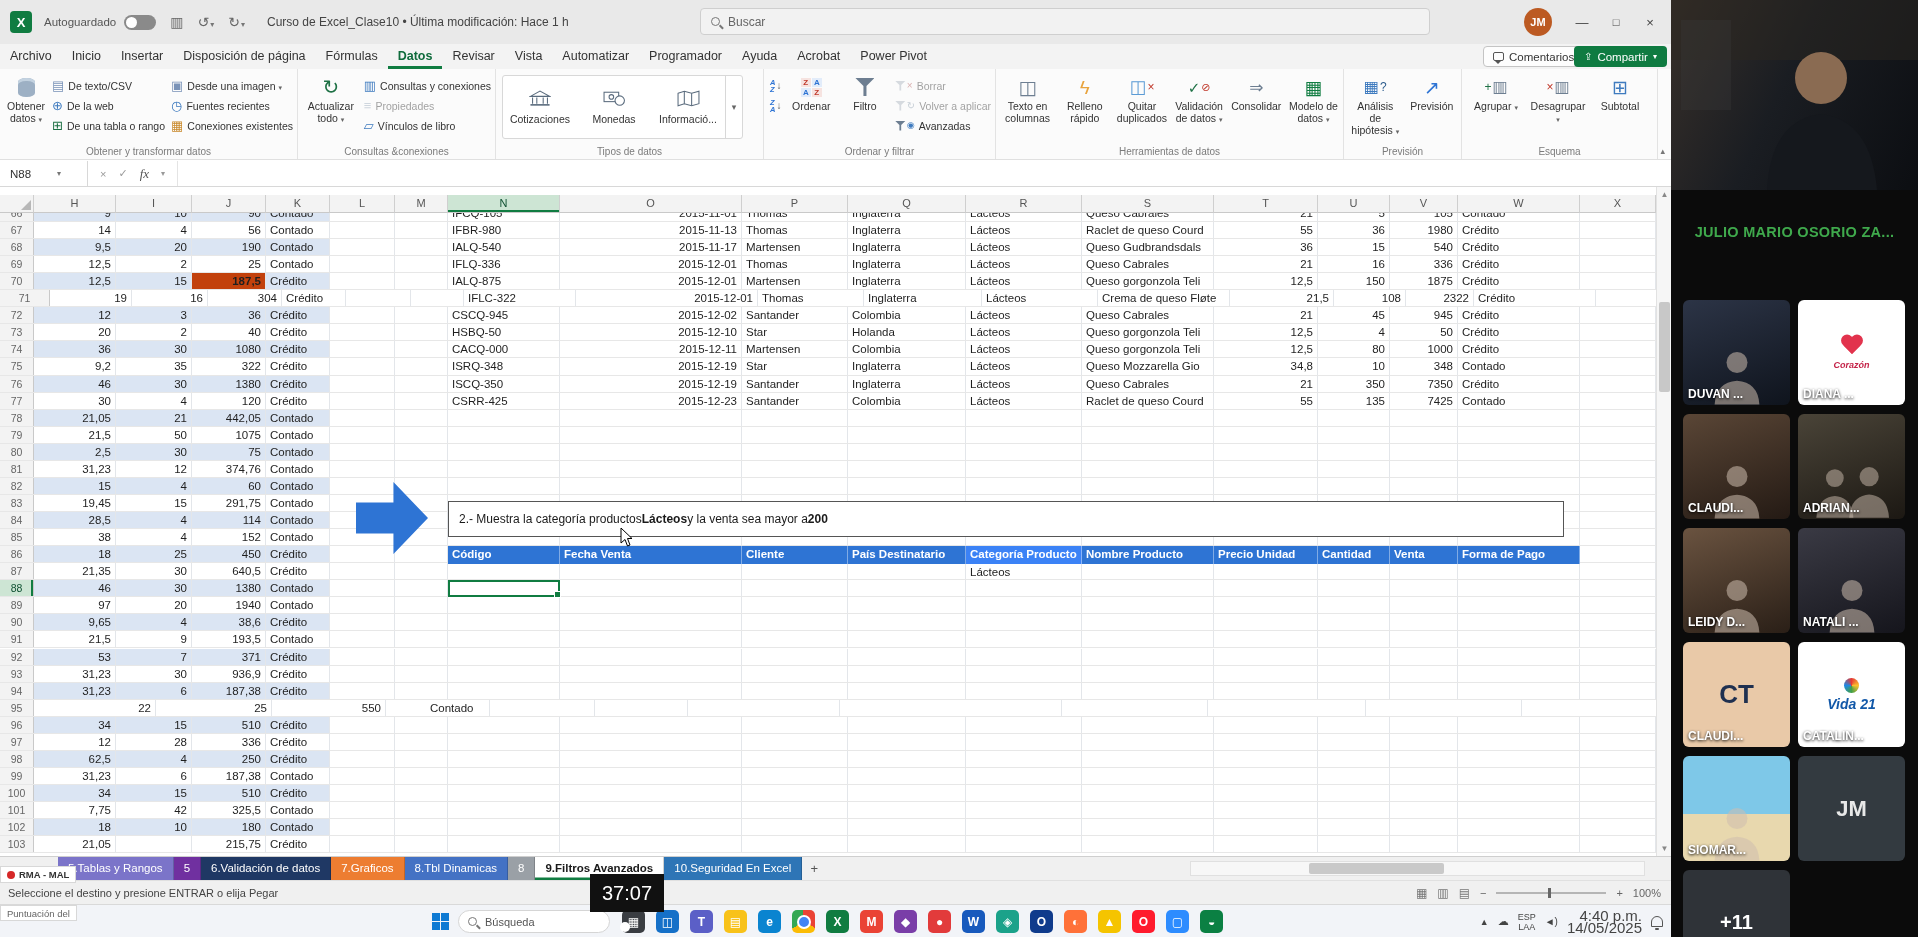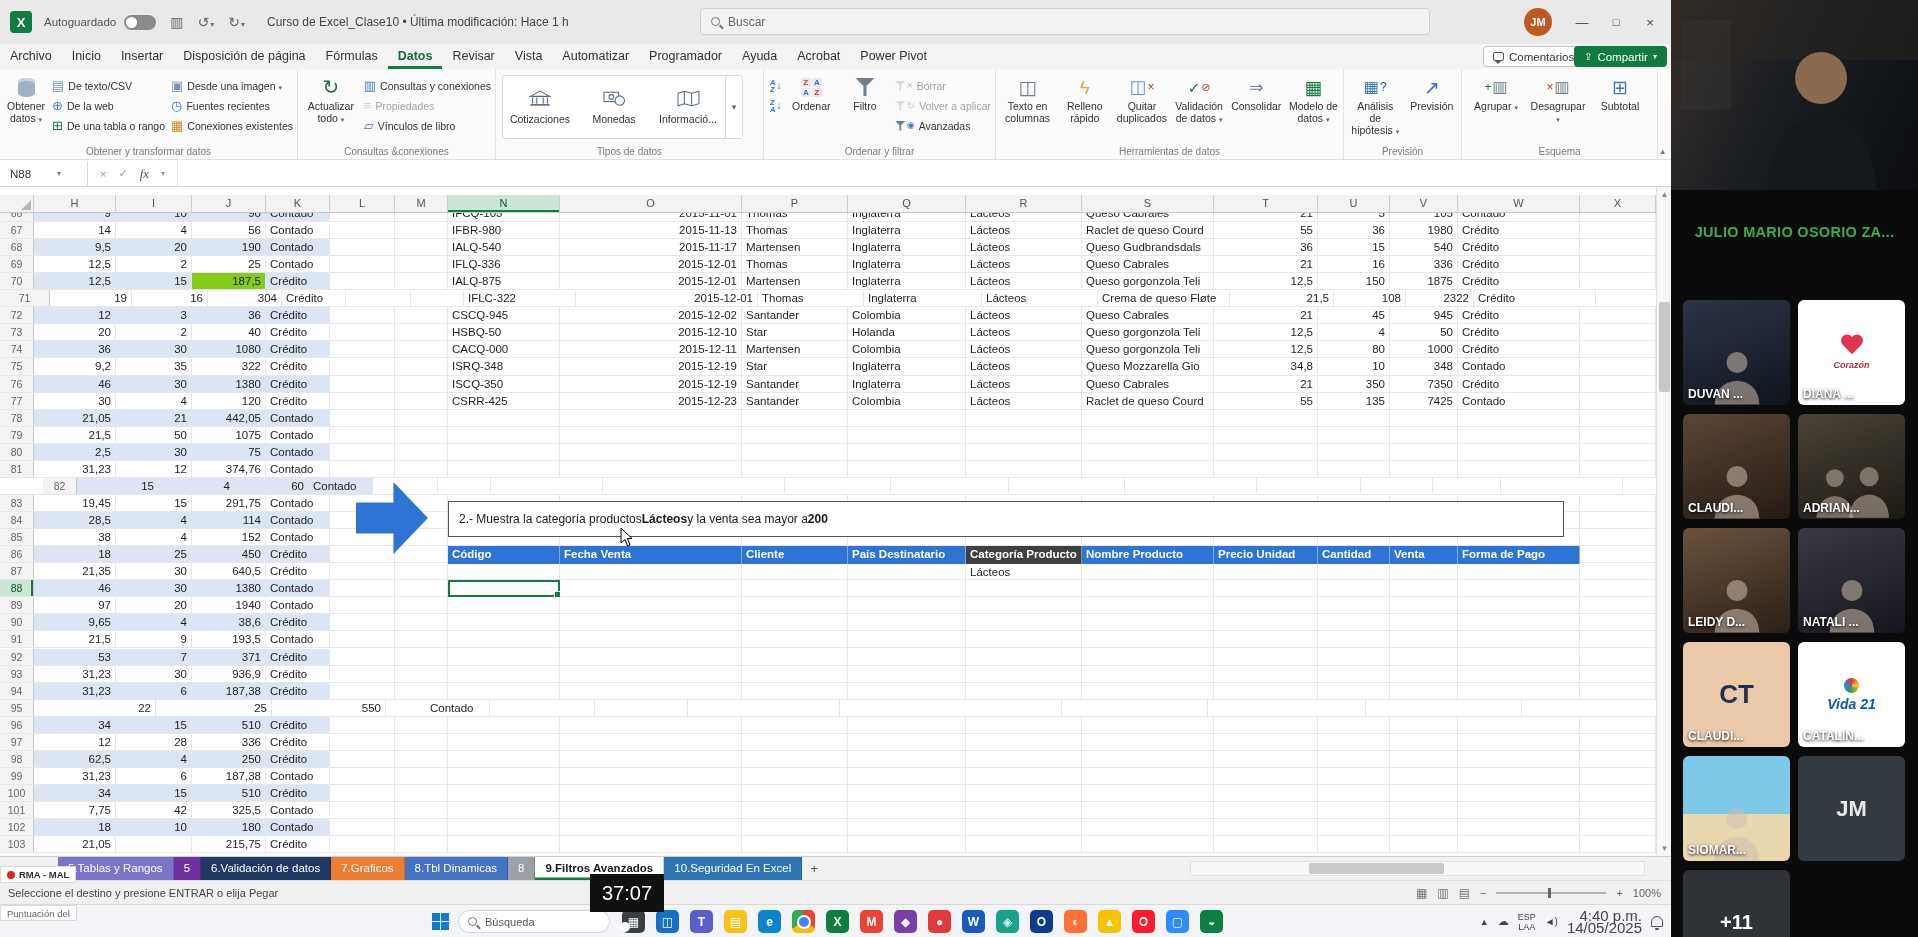--- a/index.html
+++ b/index.html
@@ -498,21 +498,21 @@
         <span>2.- Muestra la categoría productos </span>
           <b>Lácteos</b>
           <span> y la venta sea mayor a  </span>
           <b>200</b>
       </div>
       <div id="tblheader" style="left: 448px; top: 359px; height: 17.5px;">
           <div class="thcell" style="width: 112px; background: rgb(46, 116, 212);">Código</div>
           <div class="thcell" style="width: 182px; background: rgb(46, 116, 212);">Fecha Venta</div>
           <div class="thcell" style="width: 106px; background: rgb(46, 116, 212);">Cliente</div>
           <div class="thcell" style="width: 118px; background: rgb(46, 116, 212);">País Destinatario</div>
-          <div class="thcell" style="width: 116px; background: #404040;">Categoría Producto</div>
+          <div class="thcell" style="width: 116px; background: #3b82f6;">Categoría Producto</div>
           <div class="thcell" style="width: 132px; background: rgb(46, 116, 212);">Nombre Producto</div>
           <div class="thcell" style="width: 104px; background: rgb(46, 116, 212);">Precio Unidad</div>
           <div class="thcell" style="width: 72px; background: rgb(46, 116, 212);">Cantidad</div>
           <div class="thcell" style="width: 68px; background: rgb(46, 116, 212);">Venta</div>
           <div class="thcell" style="width: 122px; background: rgb(46, 116, 212);">Forma de Pago</div>
         </div>
       <div id="criteria-cell" style="left: 966px; top: 376.5px; width: 116px;">Lácteos</div>
       <div id="selcell" style="left: 448px; top: 393px; width: 112px; height: 17px;"></div>
       <svg id="cursor" width="14" height="21" viewBox="0 0 14 21" style="left: 620px; top: 340px;">
         <polygon points="1,1 1,16 5,12.5 7.5,19 10,18 7.5,11.5 12,11.5" fill="#fff" stroke="#000" stroke-width="1"></polygon>
@@ -614,21 +614,21 @@
           <div class="gcell num" style="width: 104px;">21</div>
           <div class="gcell num" style="width: 72px;">16</div>
           <div class="gcell num" style="width: 68px;">336</div>
           <div class="gcell" style="width: 122px;">Crédito</div>
           <div class="gcell" style="width: 76px;"></div>
         </div>
         <div class="grow" style="top: 86.18px; height: 17.06px; width: 1656px;">
           <div class="gut" style="width: 34px;">70</div>
           <div class="gcell num" style="width: 82px; background: rgb(219, 229, 243);">12,5</div>
           <div class="gcell num" style="width: 76px; background: rgb(219, 229, 243);">15</div>
-          <div class="gcell num" style="width: 74px; background: #84cc16;">187,5</div>
+          <div class="gcell num" style="width: 74px; background: #c2410c; font-weight: bold;">187,5</div>
           <div class="gcell" style="width: 64px; background: rgb(219, 229, 243);">Crédito</div>
           <div class="gcell" style="width: 65px;"></div>
           <div class="gcell" style="width: 53px;"></div>
           <div class="gcell" style="width: 112px;">IALQ-875</div>
           <div class="gcell num" style="width: 182px;">2015-12-01</div>
           <div class="gcell" style="width: 106px;">Martensen</div>
           <div class="gcell" style="width: 118px;">Inglaterra</div>
           <div class="gcell" style="width: 116px;">Lácteos</div>
           <div class="gcell" style="width: 132px;">Queso gorgonzola Teli</div>
           <div class="gcell num" style="width: 104px;">12,5</div>
@@ -850,21 +850,21 @@
           <div class="gcell" style="width: 106px;"></div>
           <div class="gcell" style="width: 118px;"></div>
           <div class="gcell" style="width: 116px;"></div>
           <div class="gcell" style="width: 132px;"></div>
           <div class="gcell num" style="width: 104px;"></div>
           <div class="gcell num" style="width: 72px;"></div>
           <div class="gcell num" style="width: 68px;"></div>
           <div class="gcell" style="width: 122px;"></div>
           <div class="gcell" style="width: 76px;"></div>
         </div>
-        <div class="grow" style="top: 290.9px; height: 17.06px; width: 1656px; padding-left: 43px;">
+        <div class="grow" style="top: 290.9px; height: 17.06px; width: 1656px;">
           <div class="gut" style="width: 34px;">82</div>
           <div class="gcell num" style="width: 82px; background: rgb(219, 229, 243);">15</div>
           <div class="gcell num" style="width: 76px; background: rgb(219, 229, 243);">4</div>
           <div class="gcell num" style="width: 74px; background: rgb(219, 229, 243);">60</div>
           <div class="gcell" style="width: 64px; background: rgb(219, 229, 243);">Contado</div>
           <div class="gcell" style="width: 65px;"></div>
           <div class="gcell" style="width: 53px;"></div>
           <div class="gcell" style="width: 112px;"></div>
           <div class="gcell num" style="width: 182px;"></div>
           <div class="gcell" style="width: 106px;"></div>

